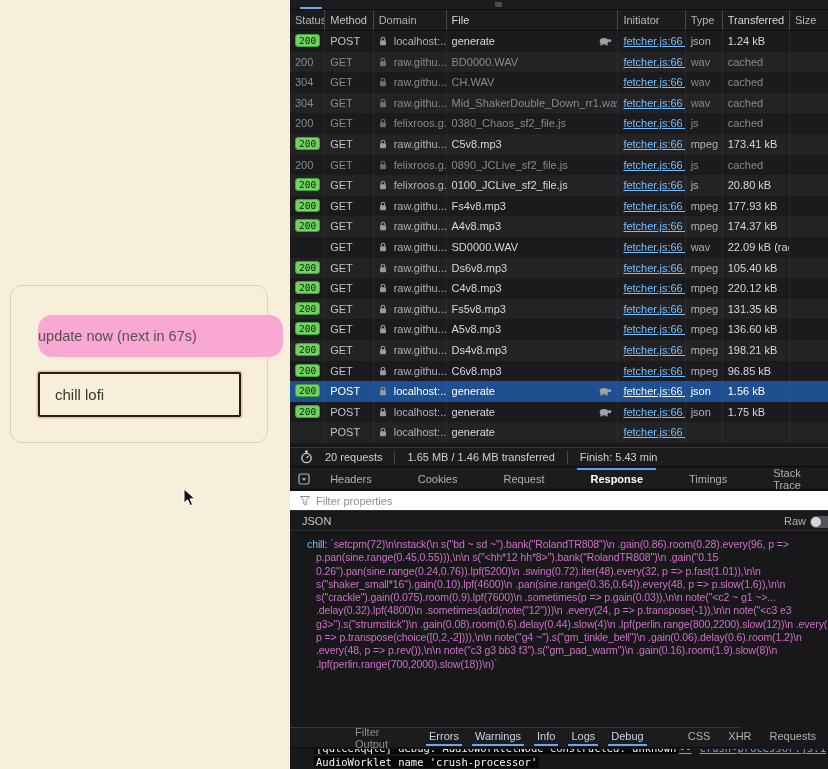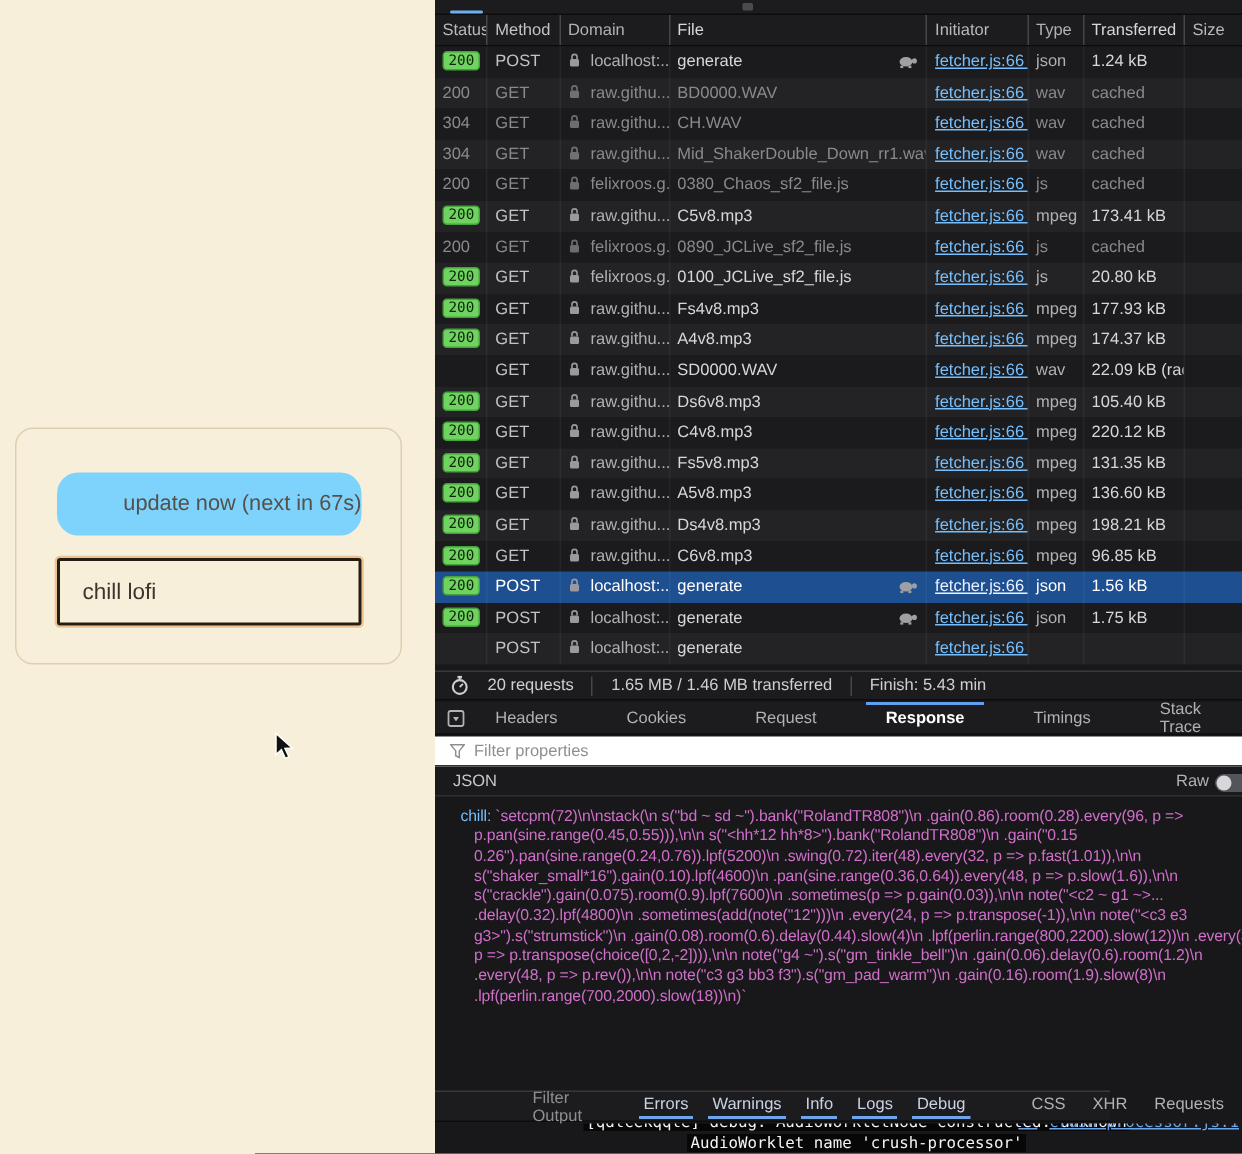--- a/index.html
+++ b/index.html
@@ -3,22 +3,22 @@
 <meta charset="utf-8">
 <style>
   * { box-sizing: border-box; }
   html,body { margin:0; padding:0; }
   body { width:828px; height:769px; overflow:hidden; font-family:"Liberation Sans", sans-serif; }
   .screen { position:relative; width:828px; height:769px; background:#18181a; overflow:hidden; }
 
   
   .webpage { position:absolute; left:0; top:0; width:290px; height:769px; background:#f8efdb; }
   .card { position:absolute; left:10px; top:285px; width:258px; height:158px; border:1px solid #ddd0b2; border-radius:12px; }
-  .update-btn { position:absolute; left:27px; top:29px; width:203px; height:42px; background:#7dd3fc; border-radius:14px;
-    display:flex; align-items:center; justify-content:flex-end; color:#55504a; font-size:14.5px; }
+  .update-btn { position:absolute; left:27px; top:29px; width:245px; height:42px; background:#f9a8d4; border-radius:14px;
+    display:flex; align-items:center; justify-content:flex-start; color:#55504a; font-size:14.5px; }
   .prompt-input { position:absolute; left:27px; top:86px; width:203px; height:45px; background:transparent;
     border:2px solid #241d12; border-radius:2px; box-shadow:0 0 0 1.5px rgba(224,140,60,0.45);
     padding:0 15px; font-size:15px; color:#3a352d; font-family:"Liberation Sans", sans-serif; outline:none; }
   .cursor { position:absolute; left:183px; top:488px; z-index:50; }
 
   
   .devtools { position:absolute; left:290px; top:0; width:538px; height:769px; background:#18181a; color:#d7d7db; font-size:11px; overflow:hidden; }
   .topstrip { position:absolute; left:0; top:0; width:538px; height:10px; background:#1c1c1f; border-bottom:1px solid #0c0c0d; }
   .topstrip .active-underline { position:absolute; left:10px; top:7px; width:22px; height:2px; background:#6cb0f3; border-radius:1px; }
   .topstrip .frag { position:absolute; left:205px; top:2px; width:7px; height:5px; background:#6a6a6e; opacity:.6; border-radius:1px; }
@@ -79,21 +79,21 @@
   
   .console-bar { position:absolute; left:0; top:727px; width:450px; height:21px; background:#1c1c1f; border-top:1px solid #38383d; border-bottom:1px solid #0c0c0d;
     display:flex; align-items:center; gap:19px; padding:0 6px 0 8px; color:#b1b1b3; }
   .cbtn { padding:1px 3px 2px 3px; border-bottom:2px solid transparent; }
   .cbtn.on { color:#c9d3e2; border-bottom-color:#6da4ea; }
   .spacer { flex:1; }
   .gear { color:#c8c8cb; }
 
   
   .console-out { position:absolute; left:0; top:749px; width:538px; height:20px; background:#18181a;
-    font-family:"DejaVu Sans Mono", monospace; font-size:10.5px; color:#d7d7db;text-align:center; }
+    font-family:"DejaVu Sans Mono", monospace; font-size:10.5px; color:#d7d7db; }
   .clip-line { position:relative; height:6px; overflow:hidden; }
   .clip-inner { margin-top:-7px; line-height:12px; padding-left:24px; }
   .sel { background:#070708; color:#f4f4f4; padding:0 2px; }
   .clip-link { position:absolute; right:2px; top:-7px; line-height:12px; color:#6aa6e8; text-decoration:underline; }
   .clip-teal { color:#5fd7cd; text-decoration:none; margin-right:8px; }
   .log-line { padding-left:24px; line-height:12px; margin-top:1px; }
 
   svg { display:inline-block; }
 </style>
 </head>

